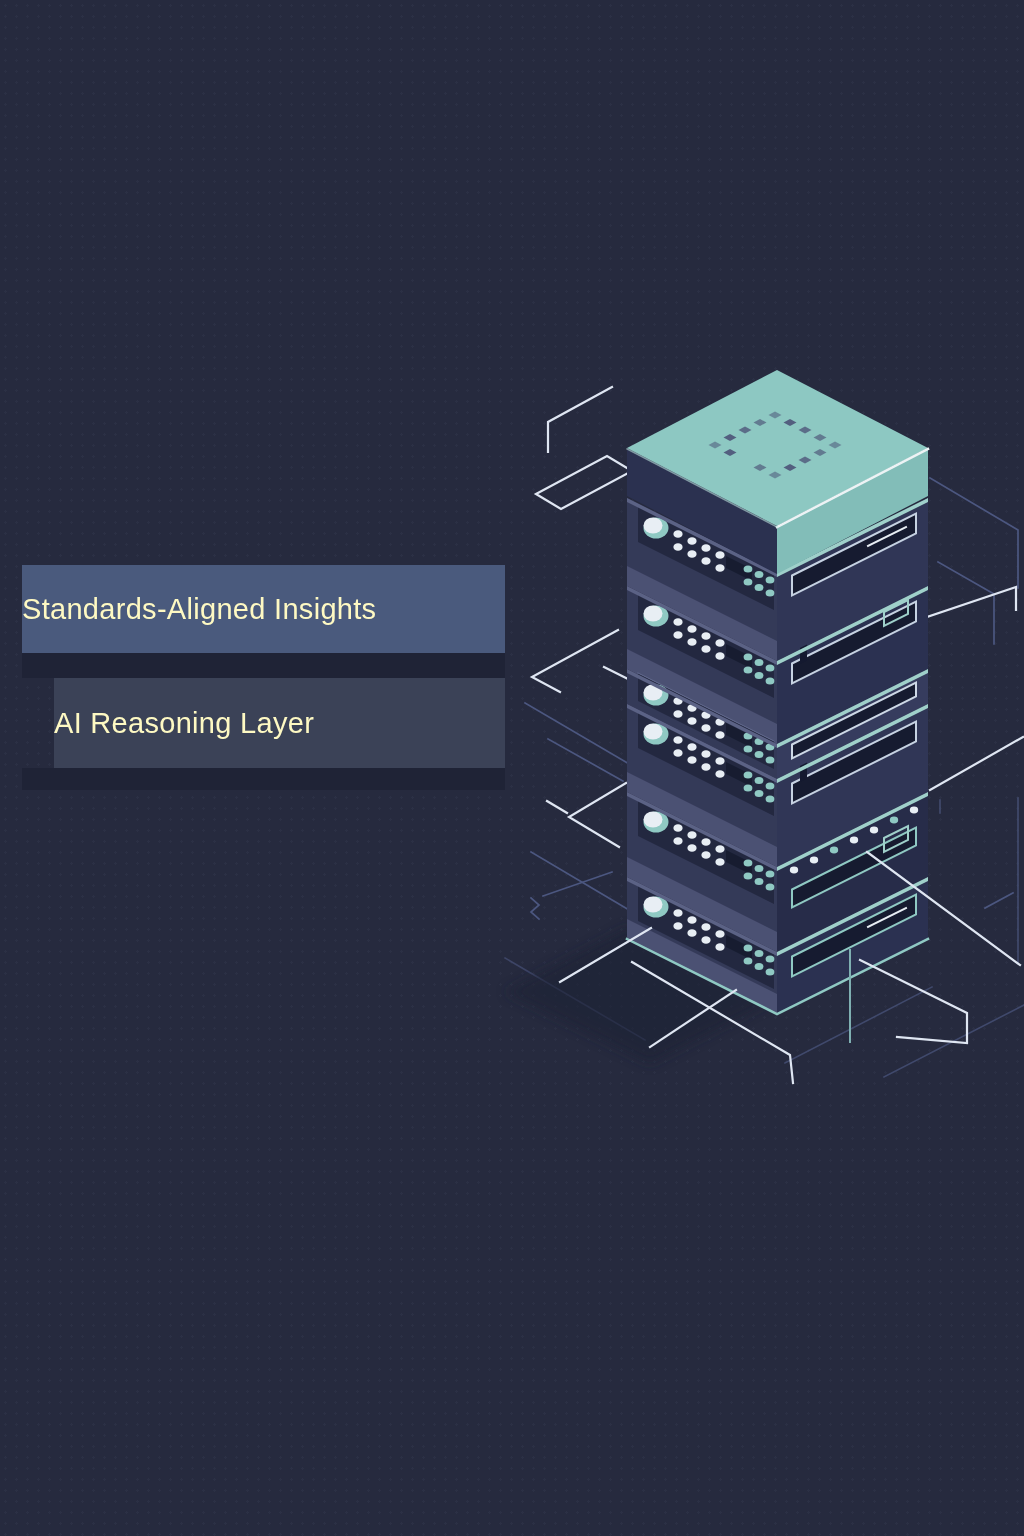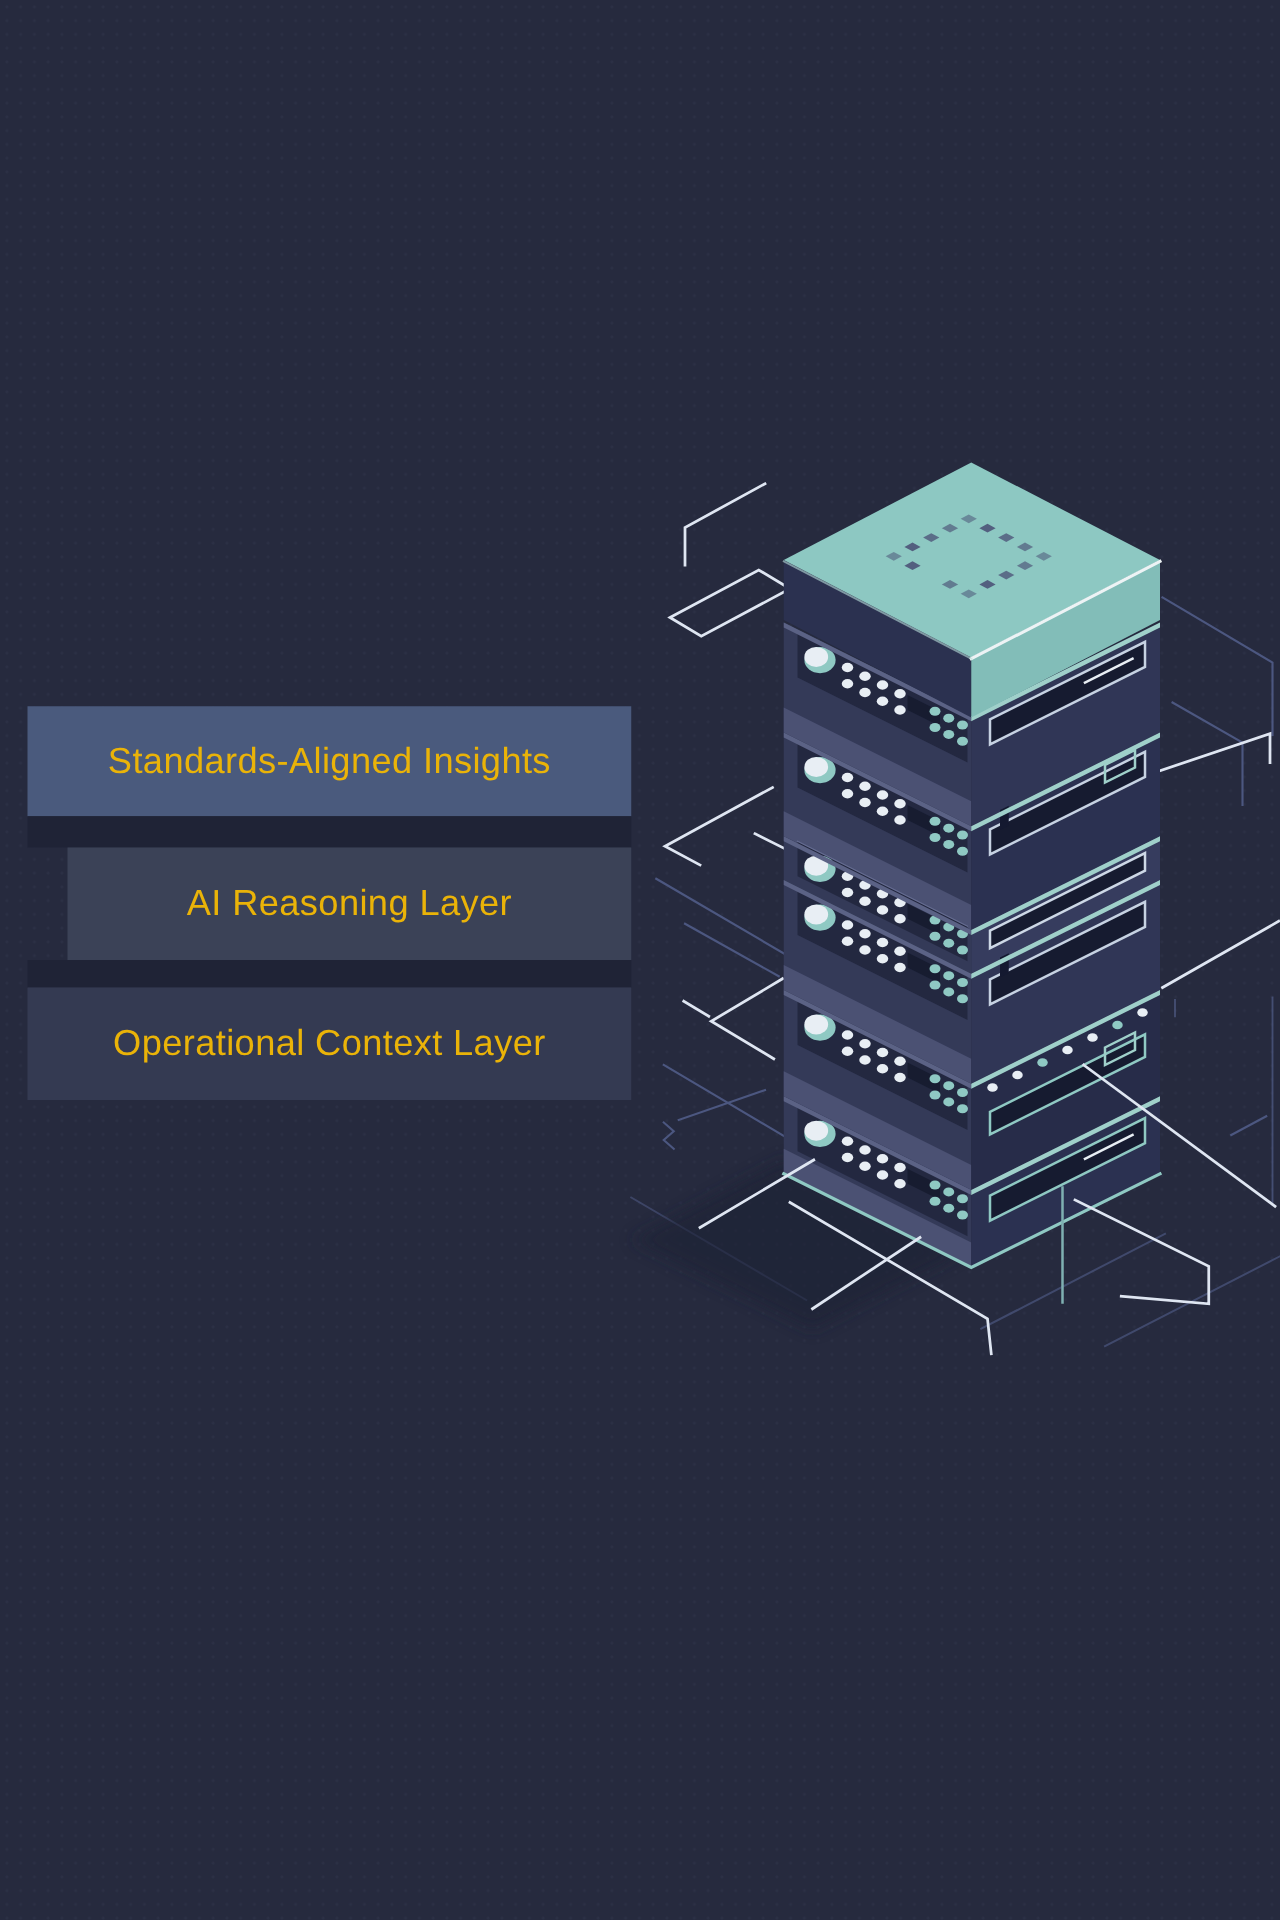--- a/index.html
+++ b/index.html
@@ -10,22 +10,22 @@
   }
   
   .stage::before{
     content:"";position:absolute;inset:0;pointer-events:none;
     background-image:radial-gradient(rgba(170,182,220,0.045) 1px, transparent 1.4px);
     background-size:11px 11px;
   }
   .scene{position:absolute;left:0;top:0;width:1024px;height:1536px;display:block;}
   .bars{position:absolute;left:22px;top:565px;width:483px;}
   .bar{
-    display:flex;align-items:center;justify-content:center;
-    color:#eab308;font-size:29px;font-weight:400;letter-spacing:.3px;
+    display:flex;align-items:center;justify-content:flex-start;
+    color:#fef9c3;font-size:29px;font-weight:400;letter-spacing:.3px;
   }
   .bar-1{height:88px;background:#4a5a7d;}
   .bar-2{height:90px;background:#3b4257;}
   .bar-3{height:90px;background:#343a52;}
   .gap-1{height:25px;background:#1f2336;}
   .gap-2{height:22px;background:#1f2336;}
 </style>
 </head>
 <body>
 
@@ -258,17 +258,14 @@
 
   <div class="bars">
     <div class="bar bar-1" style="background: rgb(74, 90, 125);">
       <span>Standards-Aligned Insights</span>
     </div>
     <div class="gap-1"></div>
     <div class="bar bar-2" style="background: rgb(59, 66, 87); margin-left: 32px;">
       <span>AI Reasoning Layer</span>
     </div>
     <div class="gap-2"></div>
-    <div class="bar bar-3" style="background: rgb(52, 58, 82);">
-      <span>Operational Context Layer</span>
-    </div>
   </div>
 </div>
 
 </body></html>

